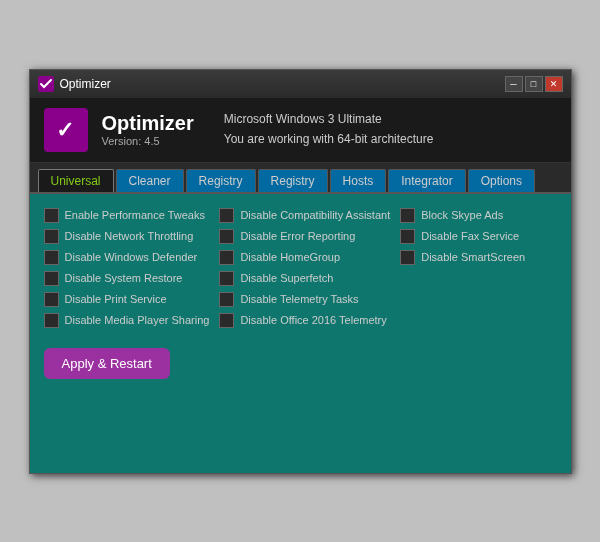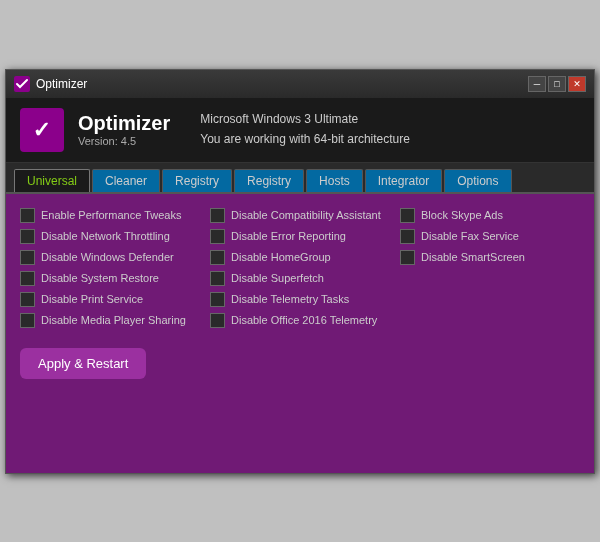--- a/index.html
+++ b/index.html
@@ -7,21 +7,21 @@
       background: #c0c0c0;
       font-family: 'Segoe UI', Tahoma, Geneva, Verdana, sans-serif;
       font-size: 12px;
       display: flex;
       justify-content: center;
       align-items: center;
       width: 600px;
       height: 542px;
     }
     .window {
-      width: 590px;
+      width: 543px;
       background: #1a1a1a;
       border: 1px solid #555;
       box-shadow: 2px 2px 8px rgba(0,0,0,0.7);
     }
     .title-bar {
       background: linear-gradient(to bottom, #3a3a3a, #2a2a2a);
       height: 28px;
       display: flex;
       align-items: center;
       padding: 0 8px;
@@ -113,21 +113,21 @@
       font-size: 12px;
       border-radius: 2px 2px 0 0;
     }
     .tab.active {
       background: #1a1a1a;
       color: #84cc16;
       border-color: #777;
     }
 
     .content {
-      background: #701a75;
+      background: #0f766e;
       padding: 14px;
     }
 
     .options-grid {
       display: grid;
       grid-template-columns: 1fr 1fr 1fr;
       gap: 6px 10px;
       margin-bottom: 16px;
     }
 

